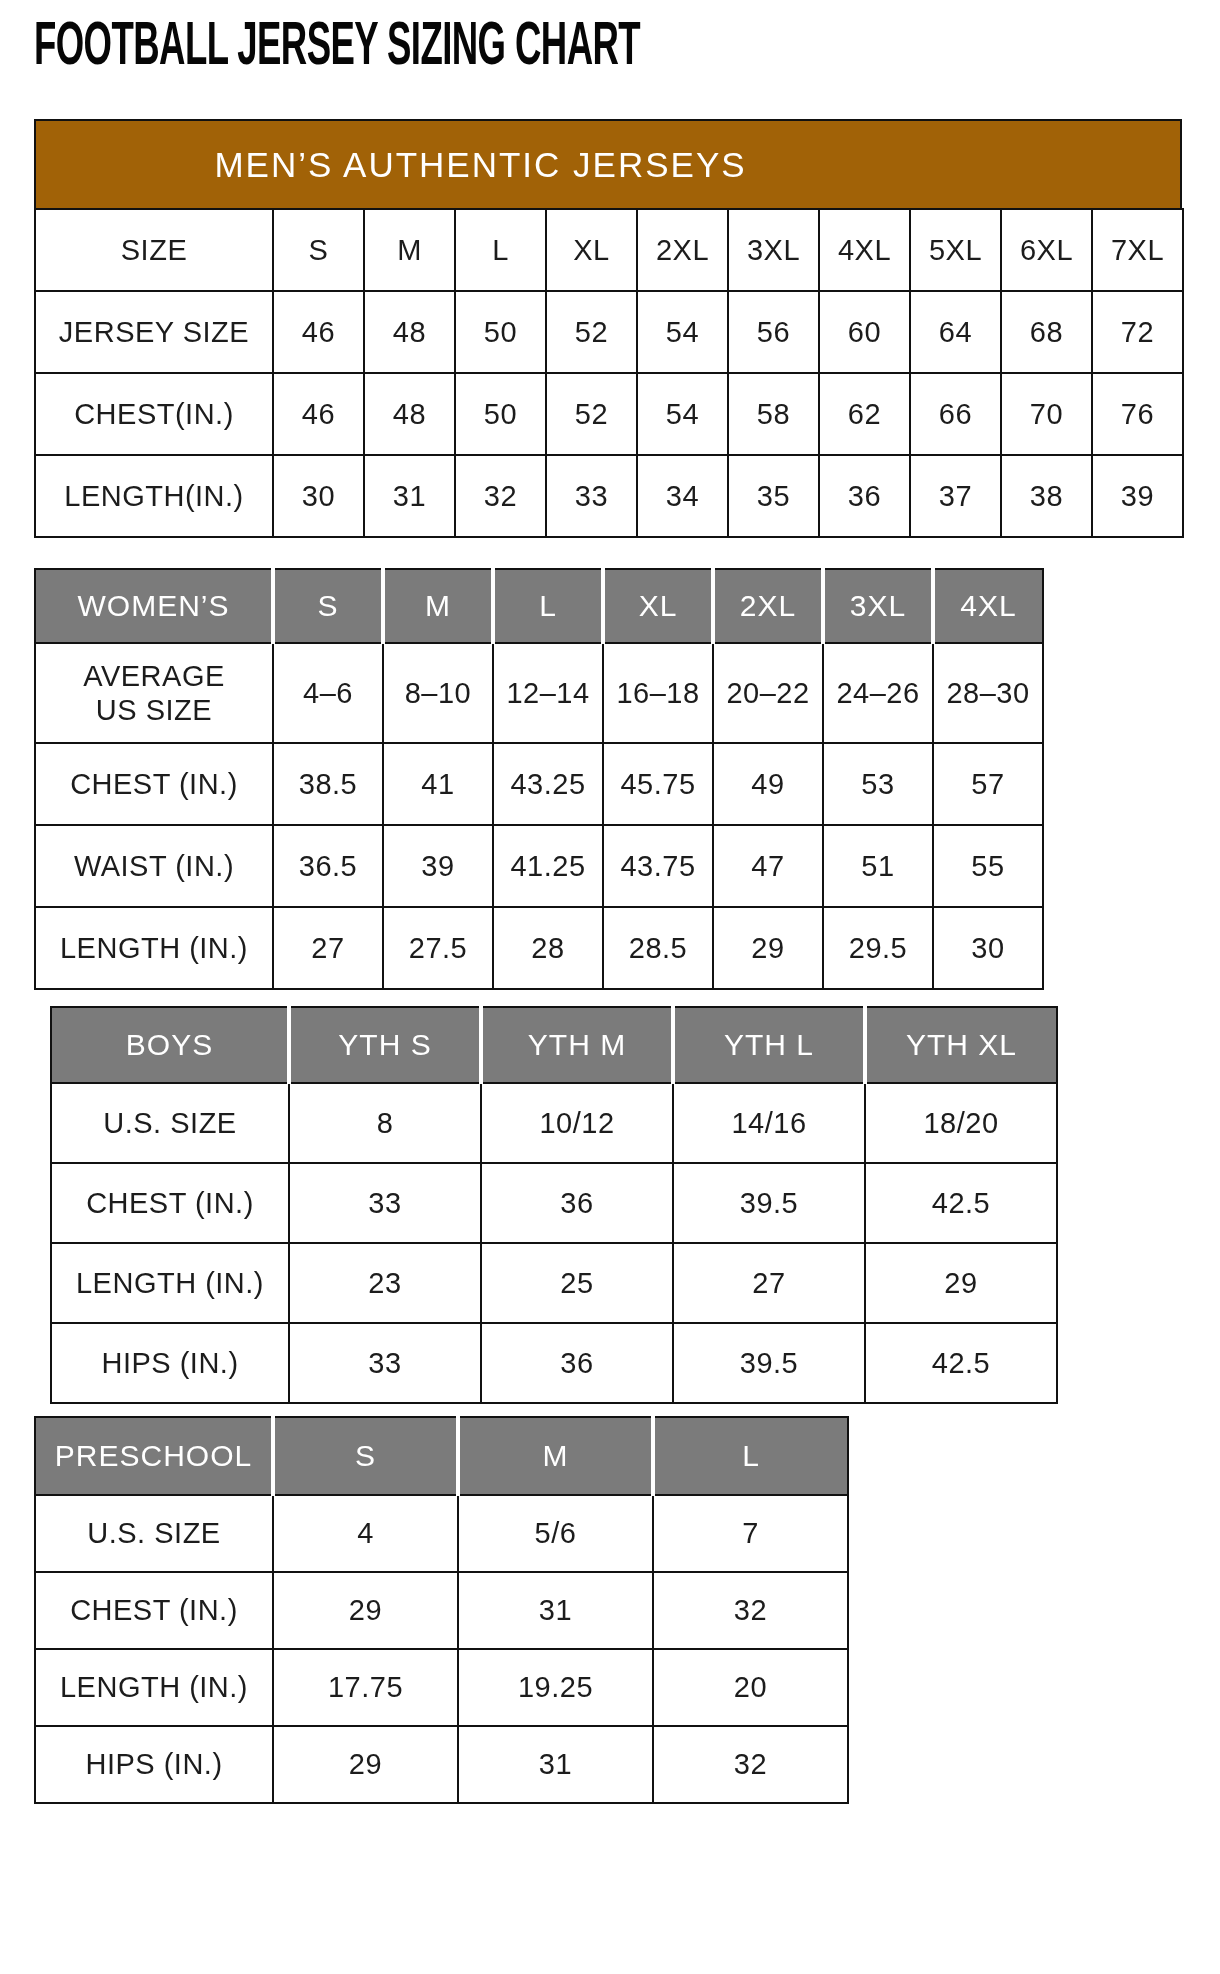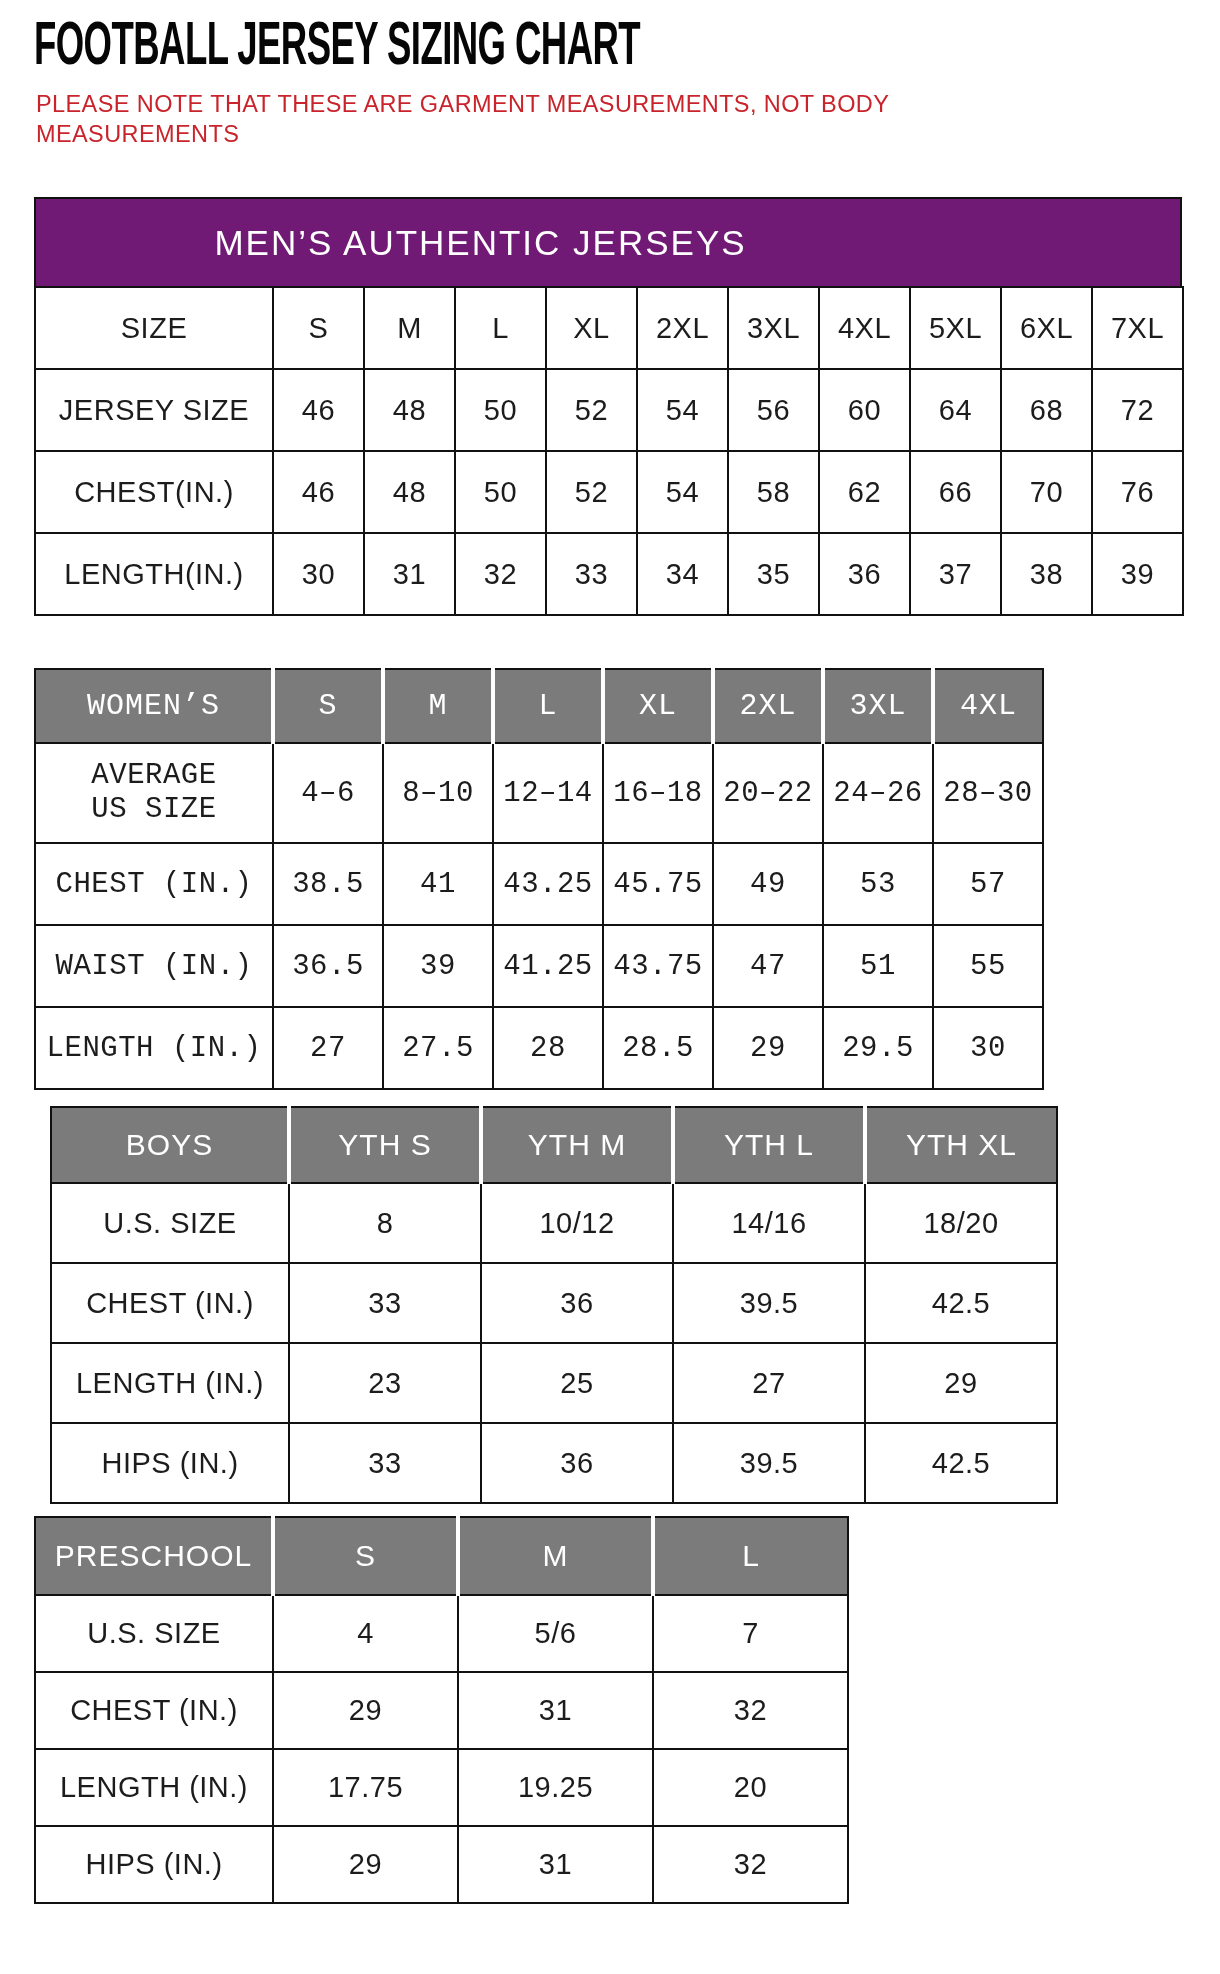--- a/index.html
+++ b/index.html
@@ -20,21 +20,21 @@
 
   
   .note{
     margin:18px 0 0 2px;width:880px;
     color:#c9232b;font-size:23.5px;line-height:1.28;letter-spacing:0.4px;
   }
 
   
   .banner{
     margin-top:48px;width:1148px;height:89px;box-sizing:border-box;
-    background:#701a75;border:2px solid #111;border-bottom:none;
+    background:#a16207;border:2px solid #111;border-bottom:none;
     color:#ffffff;font-size:35px;letter-spacing:2px;
     display:flex;align-items:center;justify-content:center;
     padding-right:255px;
   }
 
   
   table.t{
     border-collapse:collapse;table-layout:fixed;
     border:2px solid #737373;
   }
@@ -51,21 +51,21 @@
     padding:0 6px;
   }
   table.t th:first-child{border-left:2px solid #111;}
   table.t th:last-child{border-right:2px solid #111;}
 
   .t-mens{width:1148px;}
   .t-mens td{height:80px;}
   .t-mens col.c-label{width:238px;}
   .t-mens col.c-data{width:91px;}
 
-  .t-womens{margin-top:52px;width:1008px;font-family:Liberation Mono, monospace;}
+  .t-womens{margin-top:30px;width:1008px;}
   .t-womens th{height:72px;}
   .t-womens td{height:80px;}
   .t-womens tbody tr:first-child td{height:98px;}
   .t-womens tbody tr:first-child td:first-child{padding:0 44px;line-height:1.18;}
   .t-womens col.c-label{width:238px;}
   .t-womens col.c-data{width:110px;}
 
   .t-boys{margin-top:16px;width:1006px;margin-left:16px;}
   .t-boys th{height:74px;}
   .t-boys td{height:78px;}
@@ -86,21 +86,20 @@
     color:#c9232b;font-size:25px;letter-spacing:0.5px;line-height:1.2;
   }
 </style>
 </head>
 <body>
 
 <div class="content">
 
   <h1 class="title">FOOTBALL JERSEY SIZING CHART</h1>
 
-  <p class="note">PLEASE NOTE THAT THESE ARE GARMENT MEASUREMENTS, NOT BODY MEASUREMENTS</p>
 
   <section>
     <div class="banner">MEN’S AUTHENTIC JERSEYS</div>
     <table class="t t-mens">
       <colgroup>
         <col class="c-label">
           <col class="c-data">
           <col class="c-data">
           <col class="c-data">
           <col class="c-data">

